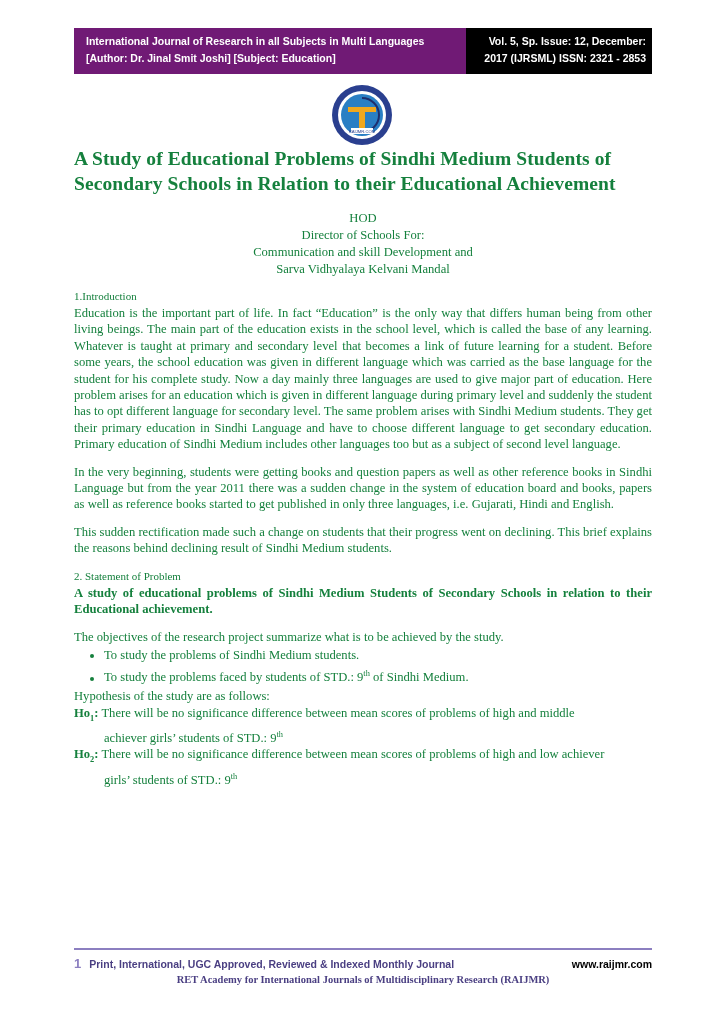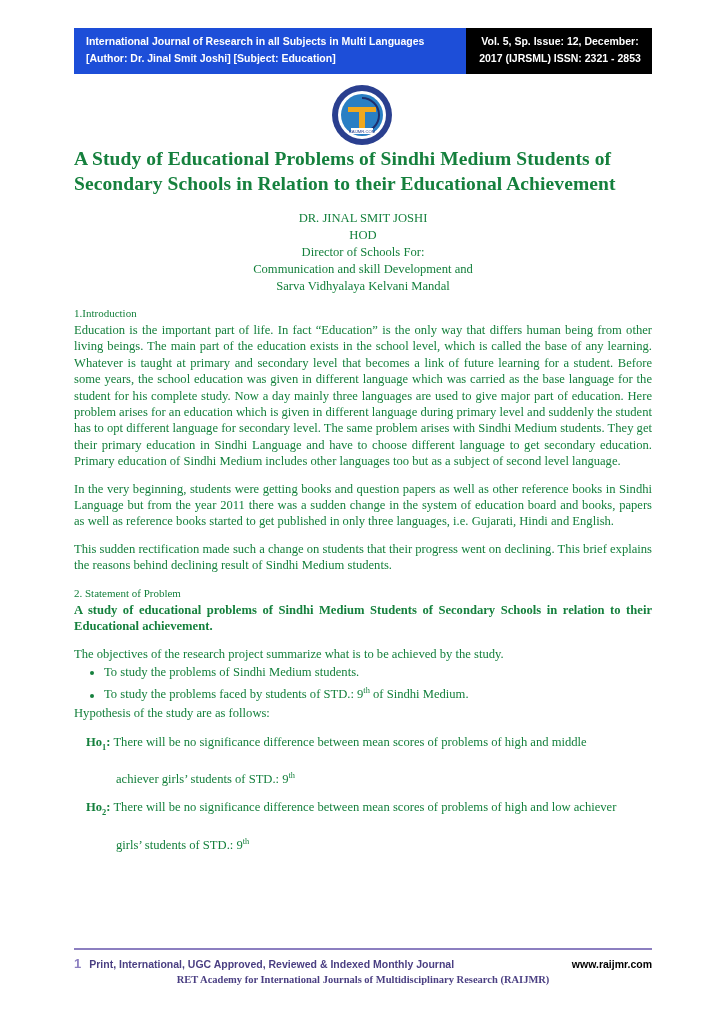--- a/index.html
+++ b/index.html
@@ -23,41 +23,41 @@
   
   .header {
     position: absolute;
     top: 28px;
     left: 74px;
     width: 578px;
     height: 46px;
     display: flex;
   }
   .header-left {
-    background: #1d4ed8;
+    background: #701a75;
     color: #ffffff;
     width: 392px;
     box-sizing: border-box;
     padding: 5px 8px 5px 12px;
     font-family: "Liberation Sans", sans-serif;
     font-size: 10.5px;
     font-weight: bold;
     line-height: 17px;
   }
   .header-right {
     background: #000000;
     color: #ffffff;
     width: 186px;
     box-sizing: border-box;
     padding: 5px 6px 5px 8px;
     font-family: "Liberation Sans", sans-serif;
     font-size: 10.5px;
     font-weight: bold;
     line-height: 17px;
-    text-align: center;
+    text-align: right;
   }
 
   
   .logo-wrap {
     position: absolute;
     top: 84px;
     left: 0;
     width: 724px;
     text-align: center;
   }
@@ -110,21 +110,21 @@
   ul.bullets {
     margin: 2px 0 0 0;
     padding-left: 30px;
     font-size: 12.6px;
     line-height: 17.5px;
   }
   ul.bullets li { margin: 0 0 1px 0; }
   .hyp {
     font-size: 12.6px;
     line-height: 16.6px;
-    margin: 12px;
+    margin: 0;
     text-align: justify;
   }
   .hyp .lbl { font-weight: bold; }
   .hyp-indent { padding-left: 30px; }
   sup { font-size: 8.4px; vertical-align: super; }
   sub { font-size: 8.4px; vertical-align: sub; }
 
   
   .footer {
     position: absolute;
@@ -190,21 +190,20 @@
         <text x="31" y="49" font-size="4.2" text-anchor="middle" fill="#2a3f8f" font-family="Liberation Sans, sans-serif">RAIJMR.COM</text>
       </svg>
     </span>
   </div>
 
   <div class="content">
 
     <h1 class="title">A Study of Educational Problems of Sindhi Medium Students of Secondary Schools in Relation to their Educational Achievement</h1>
 
     <div class="authorblock">
-      <div class="nm">DR. JINAL SMIT JOSHI</div>
       <div>HOD</div>
       <div>Director of Schools For:</div>
       <div>Communication and skill Development and</div>
       <div>Sarva Vidhyalaya Kelvani Mandal</div>
     </div>
 
     <h2 class="sec">1.Introduction</h2>
     <p class="body">Education is the important part of life. In fact “Education” is the only way that differs human being from other living beings. The main part of the education exists in the school level, which is called the base of any learning. Whatever is taught at primary and secondary level that becomes a link of future learning for a student. Before some years, the school education was given in different language which was carried as the base language for the student for his complete study. Now a day mainly three languages are used to give major part of education. Here problem arises for an education which is given in different language during primary level and suddenly the student has to opt different language for secondary level. The same problem arises with Sindhi Medium students. They get their primary education in Sindhi Language and have to choose different language to get secondary education. Primary education of Sindhi Medium includes other languages too but as a subject of second level language.</p>
     <p class="body">In the very beginning, students were getting books and question papers as well as other reference books in Sindhi Language but from the year 2011 there was a sudden change in the system of education board and books, papers as well as reference books started to get published in only three languages, i.e. Gujarati, Hindi and English.</p>
     <p class="body">This sudden rectification made such a change on students that their progress went on declining. This brief explains the reasons behind declining result of Sindhi Medium students.</p>

